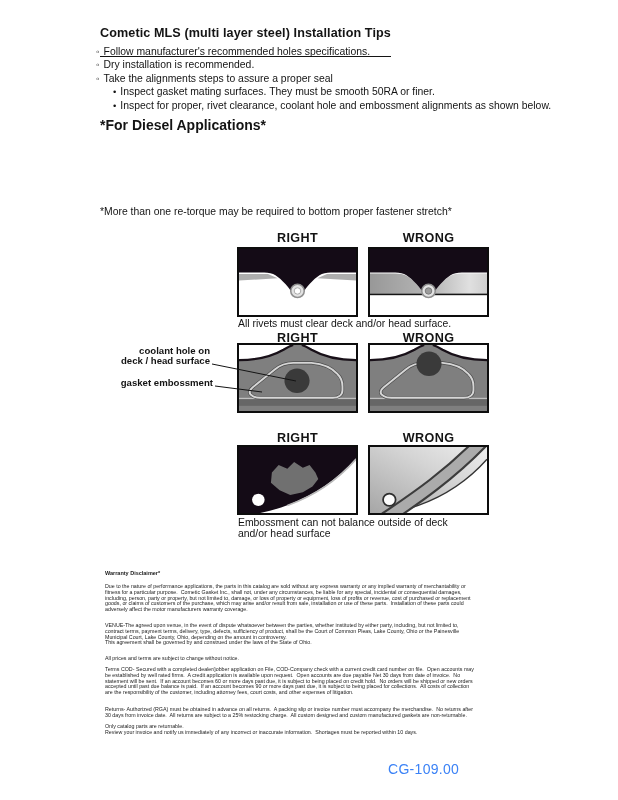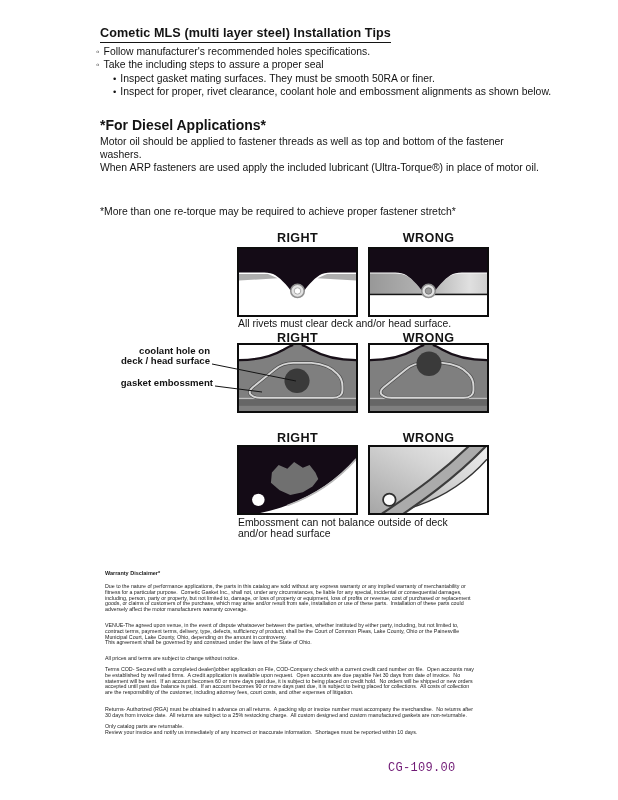--- a/index.html
+++ b/index.html
@@ -2,21 +2,21 @@
 <html><head>
 <meta charset="utf-8">
 <style>
   html,body { margin:0; padding:0; background:#fff; }
   .page {
     position:relative; width:618px; height:800px; background:#ffffff;
     font-family:"Liberation Sans", sans-serif; color:#141414; overflow:hidden;
   }
   .title {
     position:absolute; left:100px; top:26px; font-size:12.6px; font-weight:bold;
-    letter-spacing:0.1px; border-bottom:1.6px solid #141414; padding-bottom:2px;
+    letter-spacing:0.1px; border-bottom:1.6px solid #141414; padding-bottom:16px;
     display:inline-block; white-space:nowrap;
   }
   .tips { position:absolute; left:96px; top:45px; font-size:10.4px; line-height:13.4px; white-space:nowrap; }
   .bline { display:block; }
   .bo::before { content:"\25E6"; margin-right:4px; font-size:10px; }
   .bs { padding-left:17px; }
   .bs::before { content:"\2022"; margin-right:4px; font-size:9.5px; }
   .diesel-h { position:absolute; left:100px; top:117px; font-size:14px; font-weight:bold; white-space:nowrap; }
   .para { position:absolute; left:100px; width:440px; font-size:10.4px; line-height:12.9px; white-space:pre-line; }
   .p1 { top:136px; }
@@ -39,40 +39,39 @@
   .lab { position:absolute; font-size:9.6px; line-height:10.2px; text-align:right; white-space:pre-line;font-weight:bold; }
   .lab1 { right:408px; top:346px; }
   .lab2 { right:405px; top:378px; }
   .leaders { position:absolute; left:0; top:0; width:618px; height:800px; pointer-events:none; }
 
   .disc { position:absolute; left:105px; font-size:5.3px; line-height:5.75px; white-space:pre; color:#222; letter-spacing:0; }
   .disc-h { top:571px; font-weight:bold; font-size:5.5px; }
   .dp1 { top:584px; } .dp2 { top:623px; } .dp3 { top:656px; }
   .dp4 { top:667px; } .dp5 { top:707px; } .dp6 { top:724px; }
 
-  .footer { position:absolute; left:388px; top:761px; font-size:12px; letter-spacing:0.3px; color:#701a75;font-family:Liberation Mono, monospace; }
+  .footer { position:absolute; left:388px; top:761px; font-size:14px; letter-spacing:0.3px; color:#3b82f6; }
 </style>
 </head>
 <body>
 
 <div class="page">
 
   <div class="title">Cometic MLS (multi layer steel) Installation Tips</div>
 
   <div class="tips">
     <span class="bline bo"><span>Follow manufacturer's recommended holes specifications.</span></span>
-    <span class="bline bo"><span>Take the including steps to assure a proper seal</span></span>
+    <span class="bline bo"><span>Dry installation is recommended.</span></span>
+    <span class="bline bo"><span>Take the alignments steps to assure a proper seal</span></span>
     <span class="bline bs"><span>Inspect gasket mating surfaces.  They must be smooth 50RA or finer.</span></span>
     <span class="bline bs"><span>Inspect for proper, rivet clearance, coolant hole and embossment alignments as shown below.</span></span>
   </div>
 
   <div class="diesel-h">*For Diesel Applications*</div>
-  <div class="para p1">Motor oil should be applied to fastener threads as well as top and bottom of the fastener washers.
-When ARP fasteners are used apply the included lubricant (Ultra-Torque®) in place of motor oil.</div>
-  <div class="para p3">*More than one re-torque may be required to achieve proper fastener stretch*</div>
+  <div class="para p3">*More than one re-torque may be required to bottom proper fastener stretch*</div>
 
   <div class="dgh r1h c1">RIGHT</div>
   <div class="dgh r1h c2">WRONG</div>
 
   <div class="dbox r1 c1">
     <svg viewBox="0 0 121 70" preserveAspectRatio="none">
       <polygon points="0,26.5 30,26.5 40,31 0,33.5" fill="#aeaeae"></polygon>
       <polygon points="121,26.5 91,26.5 81,31 121,33.5" fill="#aeaeae"></polygon>
       <path d="M0,0 H121 V25 H95 C85,25 81,29 73,37 C67,43 66,50 60.5,50 C55,50 54,43 48,37 C40,29 36,25 26,25 H0 Z" fill="#140b16"></path>
       <circle cx="60.5" cy="44.5" r="7" fill="#e3e3e3" stroke="#8f8f8f" stroke-width="1.6"></circle>

